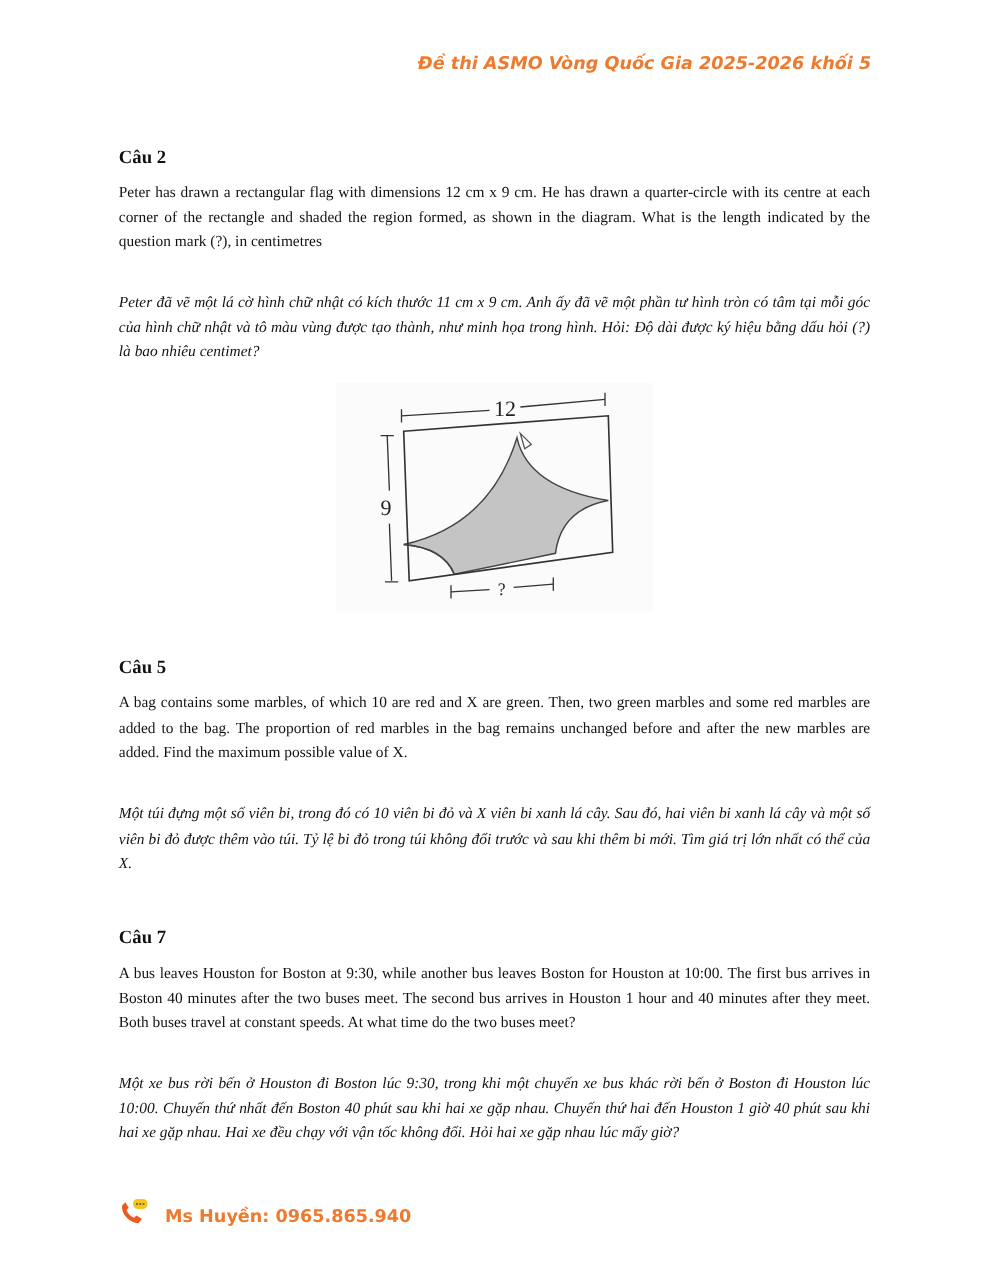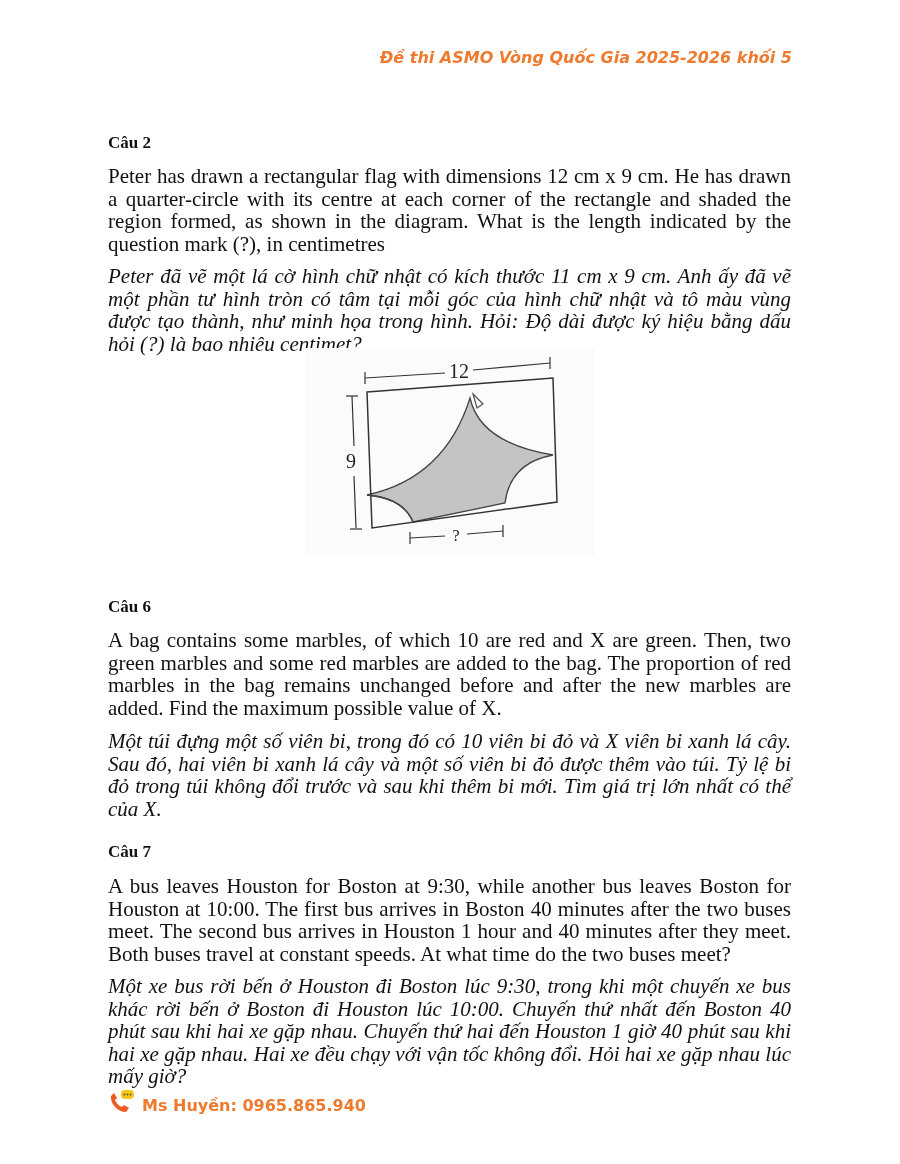--- a/index.html
+++ b/index.html
@@ -8,31 +8,31 @@
     position: absolute; right: 108px; top: 48px;
     font-family: "DejaVu Sans", sans-serif; font-style: italic; font-weight: bold;
     font-size: 16px; color: #ee7a2e; letter-spacing: 0;
   }
   .q-heading {
     position: absolute; left: 108px;
     font-family: "Liberation Serif", serif; font-weight: bold; font-size: 17px; color: #111;
   }
   .q-text {
     position: absolute; left: 108px; width: 683px;
-    font-family: "Liberation Serif", serif; font-size: 21px; line-height: 22.5px;
+    font-family: "Liberation Serif", serif; font-size: 14px; line-height: 22.5px;
     color: #111; text-align: justify; margin: 0;
   }
   .q-text.it { font-style: italic; }
   .figure { position: absolute; left: 305px; top: 348px; width: 290px; height: 208px; }
   .footer {
     position: absolute; left: 108px; top: 1090px; display: flex; align-items: center;
   }
   .footer-text {
     font-family: "DejaVu Sans", sans-serif; font-weight: bold; font-size: 16px; color: #ee7a2e;
-    margin-left: 6px;
+    margin-left: 14px;
   }
 </style>
 </head>
 <body>
 
 <div class="header-title">Đề thi ASMO Vòng Quốc Gia 2025-2026 khối 5</div>
 
 <div class="q-heading" style="top:133px;">Câu 2</div>
 <p class="q-text" style="top:165px;">Peter has drawn a rectangular flag with dimensions 12 cm x 9 cm. He has drawn a quarter-circle with its centre at each corner of the rectangle and shaded the region formed, as shown in the diagram. What is the length indicated by the question mark (?), in centimetres</p>
 <p class="q-text it" style="top:265px;">Peter đã vẽ một lá cờ hình chữ nhật có kích thước 11 cm x 9 cm. Anh ấy đã vẽ một phần tư hình tròn có tâm tại mỗi góc của hình chữ nhật và tô màu vùng được tạo thành, như minh họa trong hình. Hỏi: Độ dài được ký hiệu bằng dấu hỏi (?) là bao nhiêu centimet?</p>
@@ -62,21 +62,21 @@
     <text x="46" y="120" font-family="Liberation Serif, serif" font-size="20" text-anchor="middle" fill="#222">9</text>
 
     <line x1="105" y1="190" x2="140" y2="188" stroke="#333" stroke-width="1.2"></line>
     <line x1="162" y1="186" x2="198" y2="183" stroke="#333" stroke-width="1.2"></line>
     <line x1="105" y1="184" x2="105" y2="196" stroke="#333" stroke-width="1.2"></line>
     <line x1="198" y1="177" x2="198" y2="189" stroke="#333" stroke-width="1.2"></line>
     <text x="151" y="193" font-family="Liberation Serif, serif" font-size="16" text-anchor="middle" fill="#222">?</text>
   </svg>
 </div>
 
-<div class="q-heading" style="top:597px;">Câu 6</div>
+<div class="q-heading" style="top:597px;">Câu 5</div>
 <p class="q-text" style="top:629px;">A bag contains some marbles, of which 10 are red and X are green. Then, two green marbles and some red marbles are added to the bag. The proportion of red marbles in the bag remains unchanged before and after the new marbles are added. Find the maximum possible value of X.</p>
 <p class="q-text it" style="top:730px;">Một túi đựng một số viên bi, trong đó có 10 viên bi đỏ và X viên bi xanh lá cây. Sau đó, hai viên bi xanh lá cây và một số viên bi đỏ được thêm vào túi. Tỷ lệ bi đỏ trong túi không đổi trước và sau khi thêm bi mới. Tìm giá trị lớn nhất có thể của X.</p>
 
 <div class="q-heading" style="top:842px;">Câu 7</div>
 <p class="q-text" style="top:875px;">A bus leaves Houston for Boston at 9:30, while another bus leaves Boston for Houston at 10:00. The first bus arrives in Boston 40 minutes after the two buses meet. The second bus arrives in Houston 1 hour and 40 minutes after they meet. Both buses travel at constant speeds. At what time do the two buses meet?</p>
 <p class="q-text it" style="top:975px;">Một xe bus rời bến ở Houston đi Boston lúc 9:30, trong khi một chuyến xe bus khác rời bến ở Boston đi Houston lúc 10:00. Chuyến thứ nhất đến Boston 40 phút sau khi hai xe gặp nhau. Chuyến thứ hai đến Houston 1 giờ 40 phút sau khi hai xe gặp nhau. Hai xe đều chạy với vận tốc không đổi. Hỏi hai xe gặp nhau lúc mấy giờ?</p>
 
 <div class="footer">
   <span>
     <svg width="28" height="26" viewBox="0 0 28 26">

